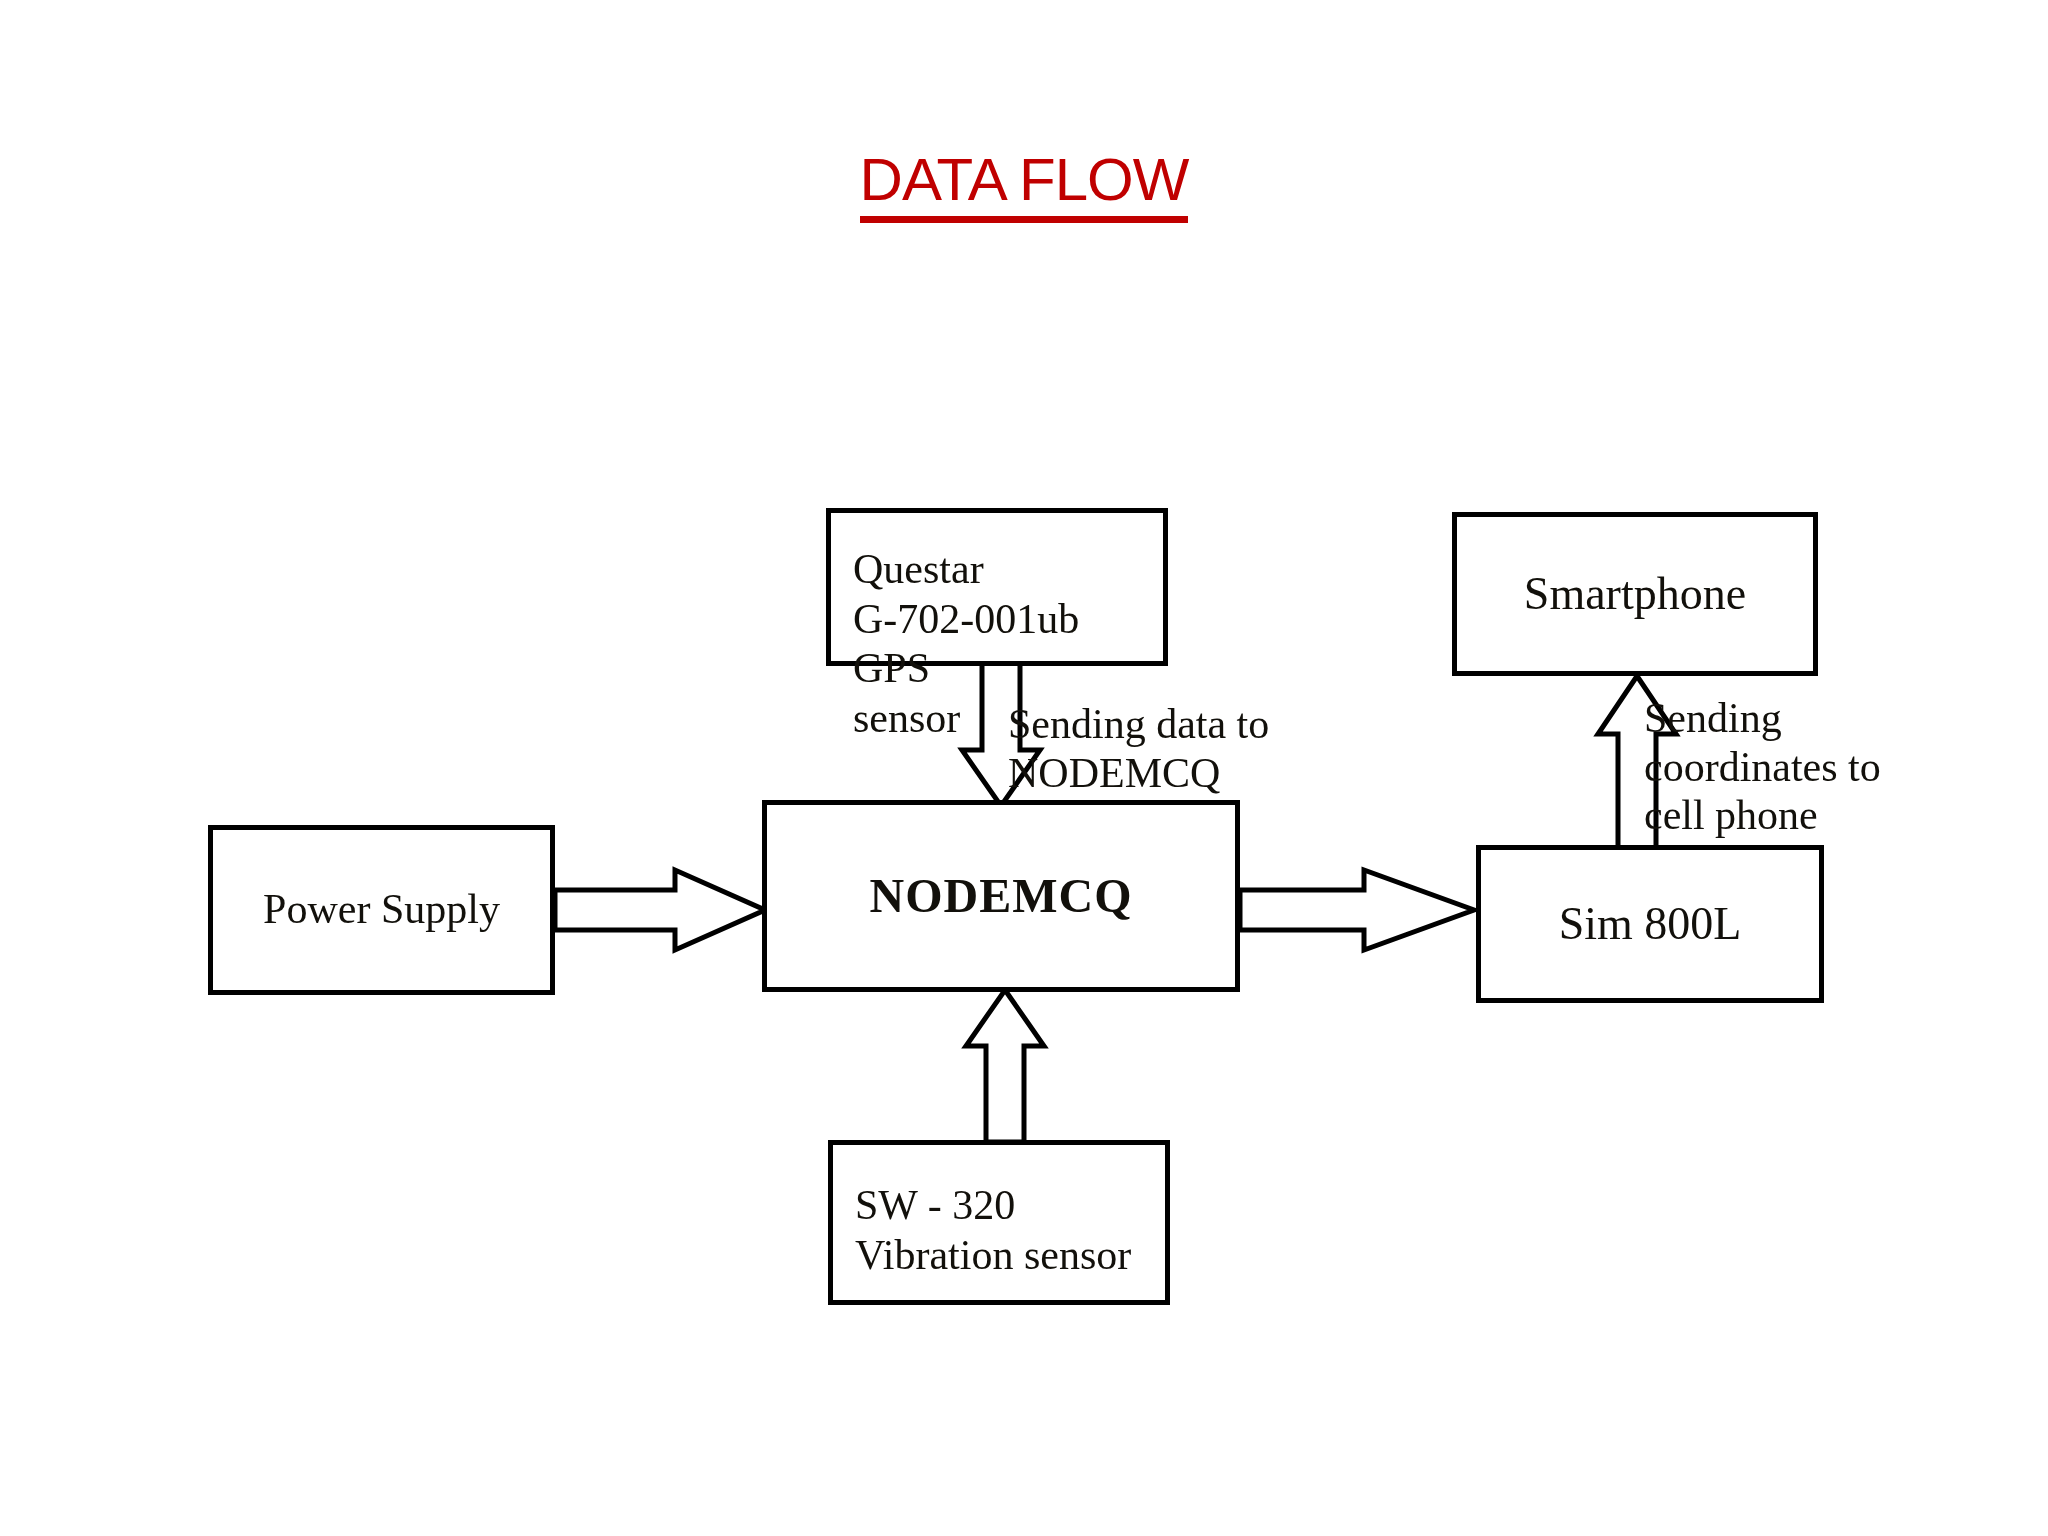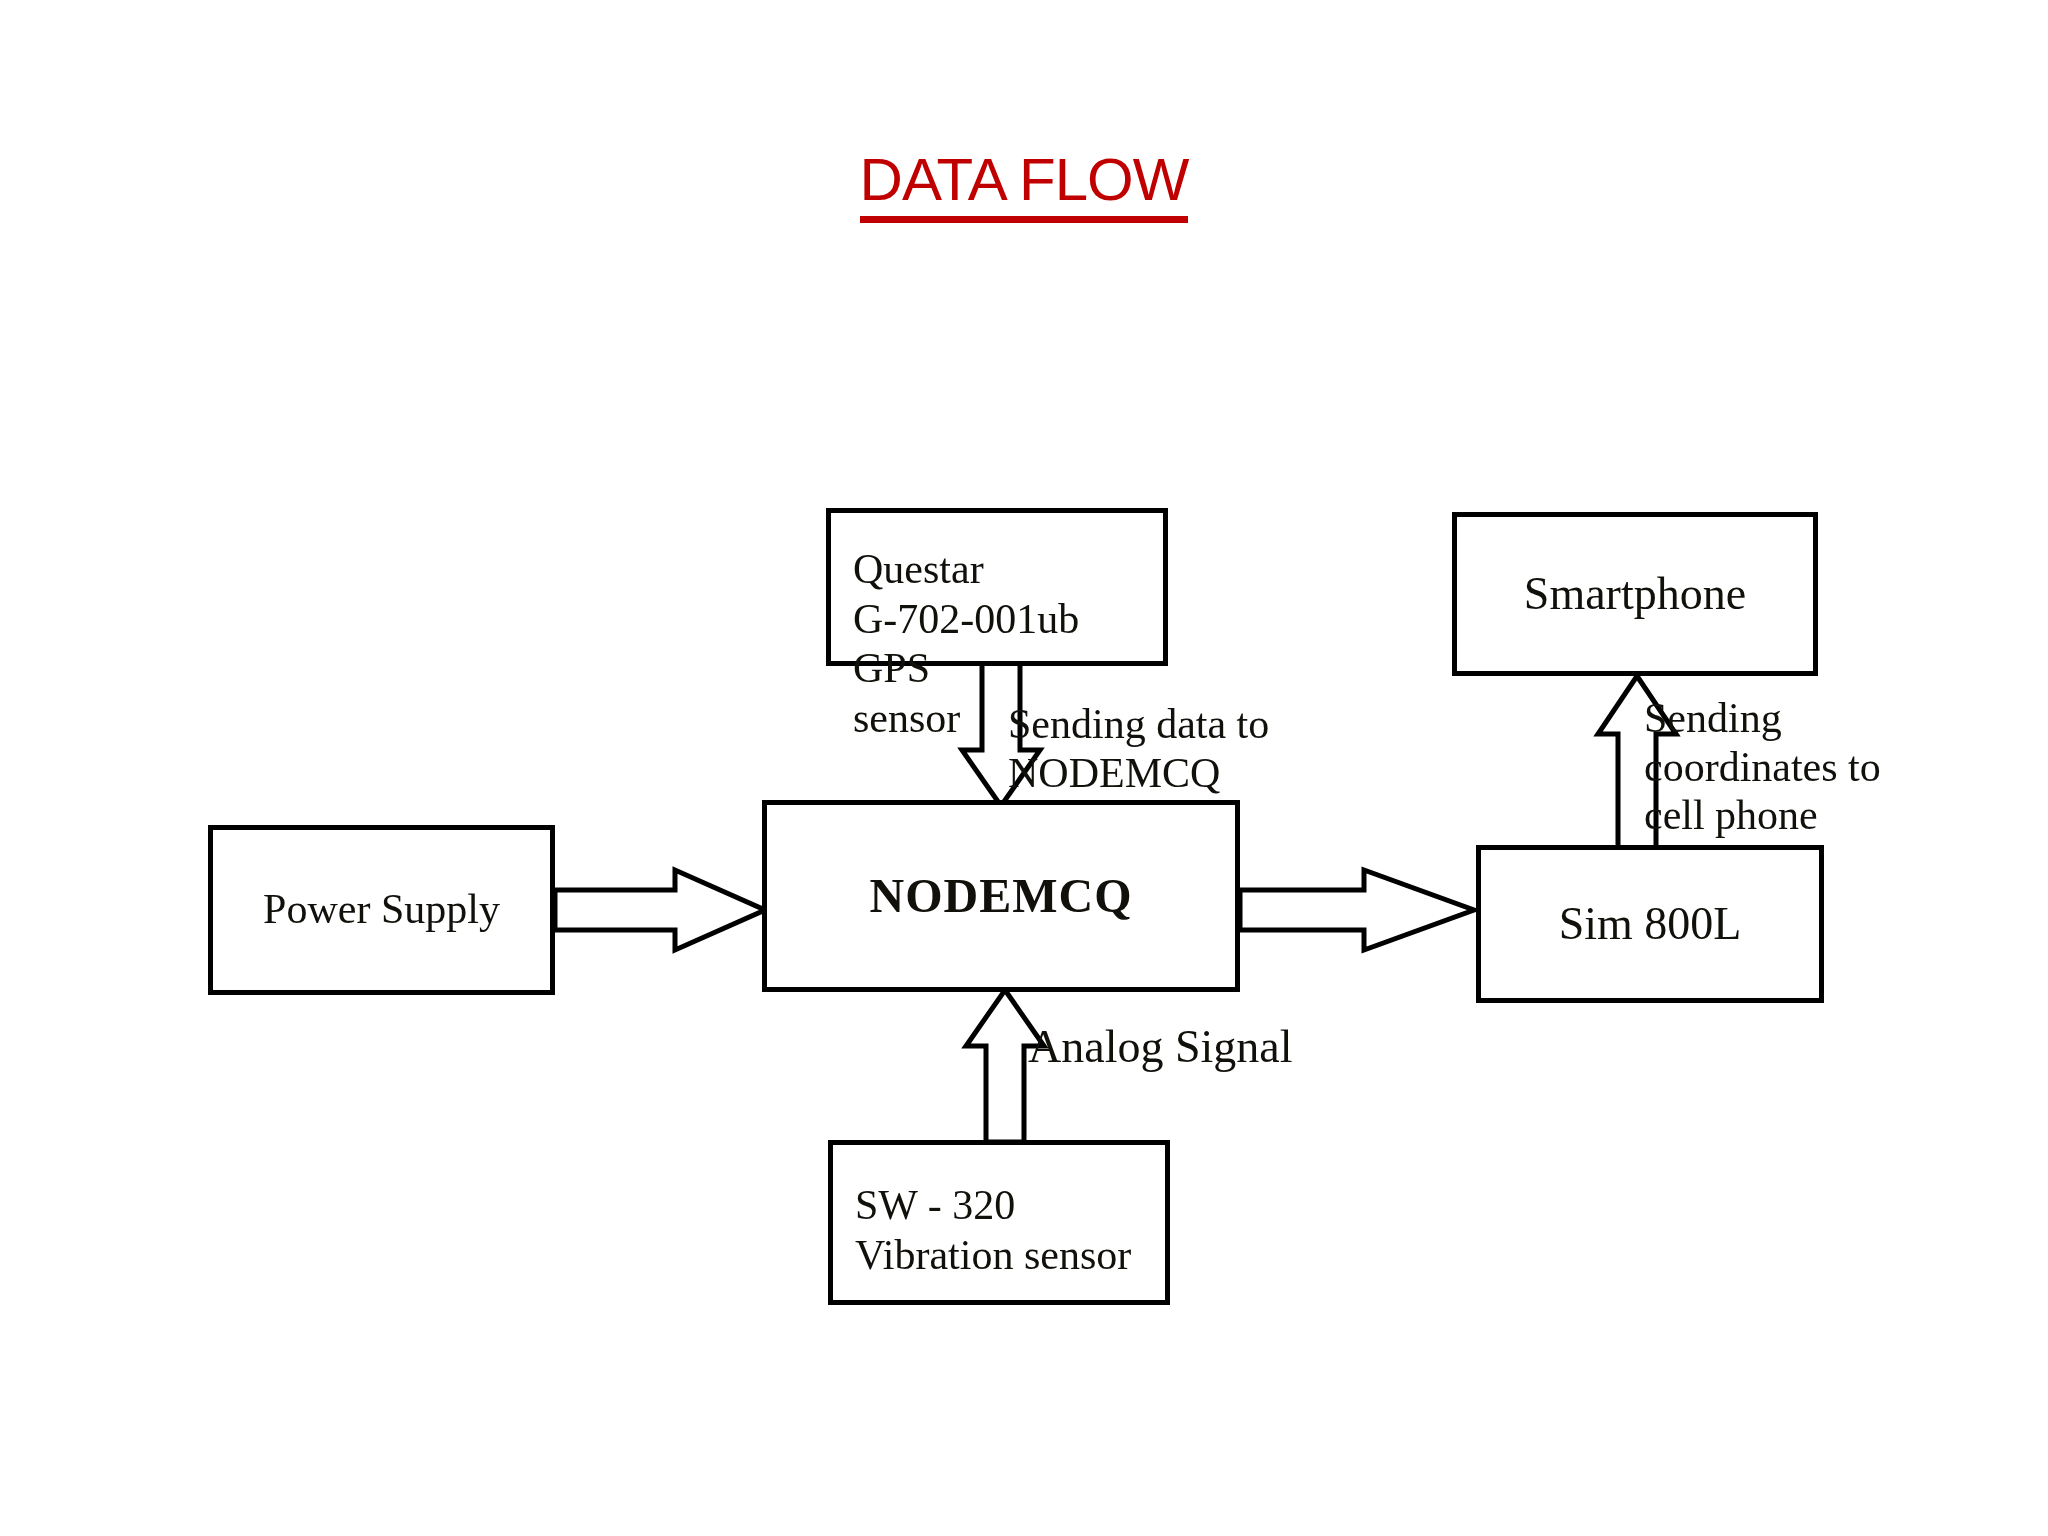--- a/index.html
+++ b/index.html
@@ -159,19 +159,18 @@
 
   <div class="arrow" style="left:1594px; top:674px; width:86px; height:176px;">
     <svg width="86" height="176" viewBox="0 0 86 176">
       <polygon points="43,2 82,60 62,60 62,174 24,174 24,60 4,60"></polygon>
     </svg>
   </div>
 
   <div class="edge-label" style="left:1008px; top:700px; width:340px;">Sending data to
 NODEMCQ</div>
 
-  <div class="edge-label" style="left:1028px; top:1020px; width:360px; font-size:46px;">Analog Signal</div>
 
   <div class="edge-label" style="left:1644px; top:694px; width:330px;">Sending
 coordinates to
 cell phone</div>
 
 </div>
 
 </body></html>

